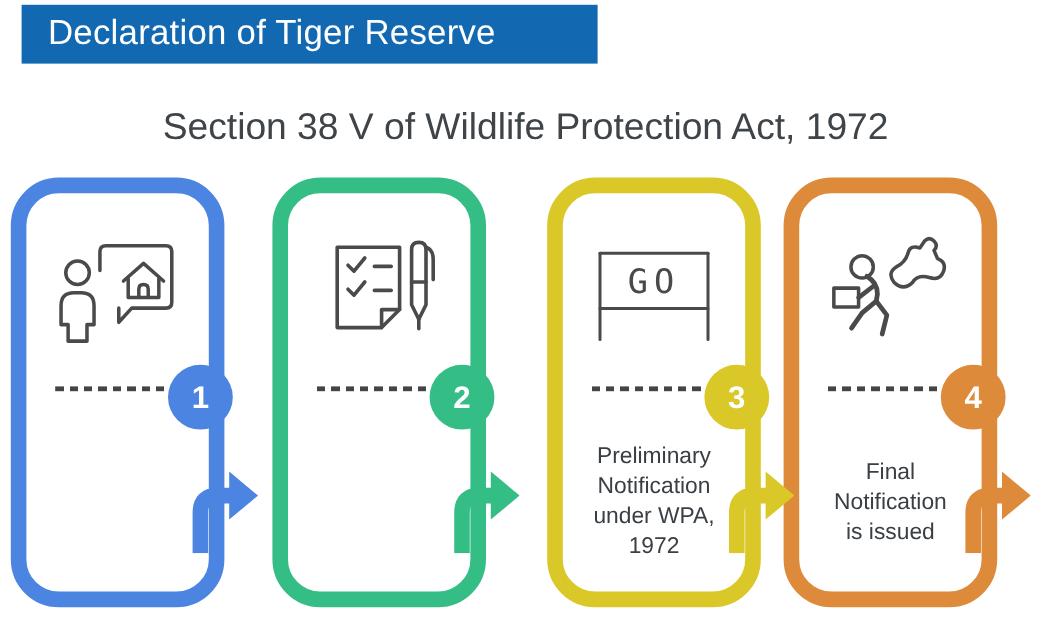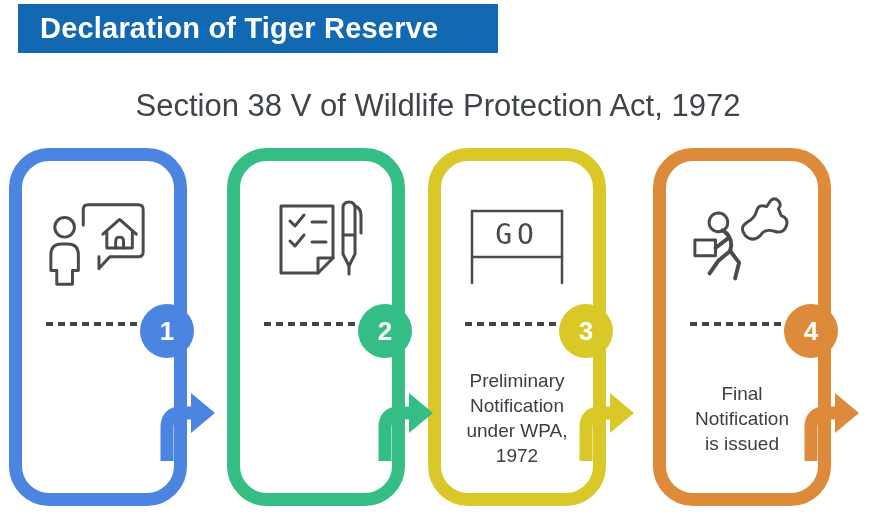--- a/index.html
+++ b/index.html
@@ -5,21 +5,21 @@
   html,body{margin:0;padding:0;background:#fff;}
   .stage{
     position:relative;width:876px;height:517px;background:#ffffff;overflow:hidden;
     font-family:"Liberation Sans", sans-serif;
   }
   
   .banner{
     position:absolute;left:18px;top:4px;width:480px;height:49px;
     background:var(--banner-bg,#1268b1);display:flex;align-items:center;
   }
-  .banner-text{color:#fff;font-weight:bold;font-size:29px;padding-left:22px;letter-spacing:0.2px;}
+  .banner-text{color:#fff;font-weight:normal;font-size:29px;padding-left:22px;letter-spacing:0.2px;}
   
   .subtitle{
     position:absolute;left:0;top:88px;width:876px;text-align:center;
     font-size:31px;color:#3f4449;
   }
   
   .card{
     position:absolute;top:148px;width:178px;height:358px;box-sizing:border-box;
     border:13px solid var(--accent);border-radius:40px;background:#fff;
   }
@@ -92,21 +92,21 @@
       </svg>
     </div>
     <div class="dash-line"></div>
     <div class="badge">2</div>
     <svg class="arrow" viewBox="0 0 56 90">
       <path d="M8,90 V56 Q8,42 22,42 H34"></path>
       <polygon points="32,22 56,42 32,62"></polygon>
     </svg>
   </div>
 
-  <div class="card" style="left: 428px; --accent: #d9c827;">
+  <div class="card" style="left: 456px; --accent: #d9c827;">
     <div class="icon-box" style="top:42px;">
       <svg class="line-icon" width="112" height="92" viewBox="0 0 110 92" style="stroke-width:2.5;">
         <path d="M10,8 V80"></path>
         <path d="M100,8 V80"></path>
         <path d="M10,8 H100"></path>
         <path d="M10,54 H100"></path>
         <text x="55" y="41" text-anchor="middle" font-size="28" letter-spacing="5" font-family="DejaVu Sans Mono, monospace" fill="#4a4a4a" stroke="none">GO</text>
       </svg>
     </div>
     <div class="dash-line"></div>

